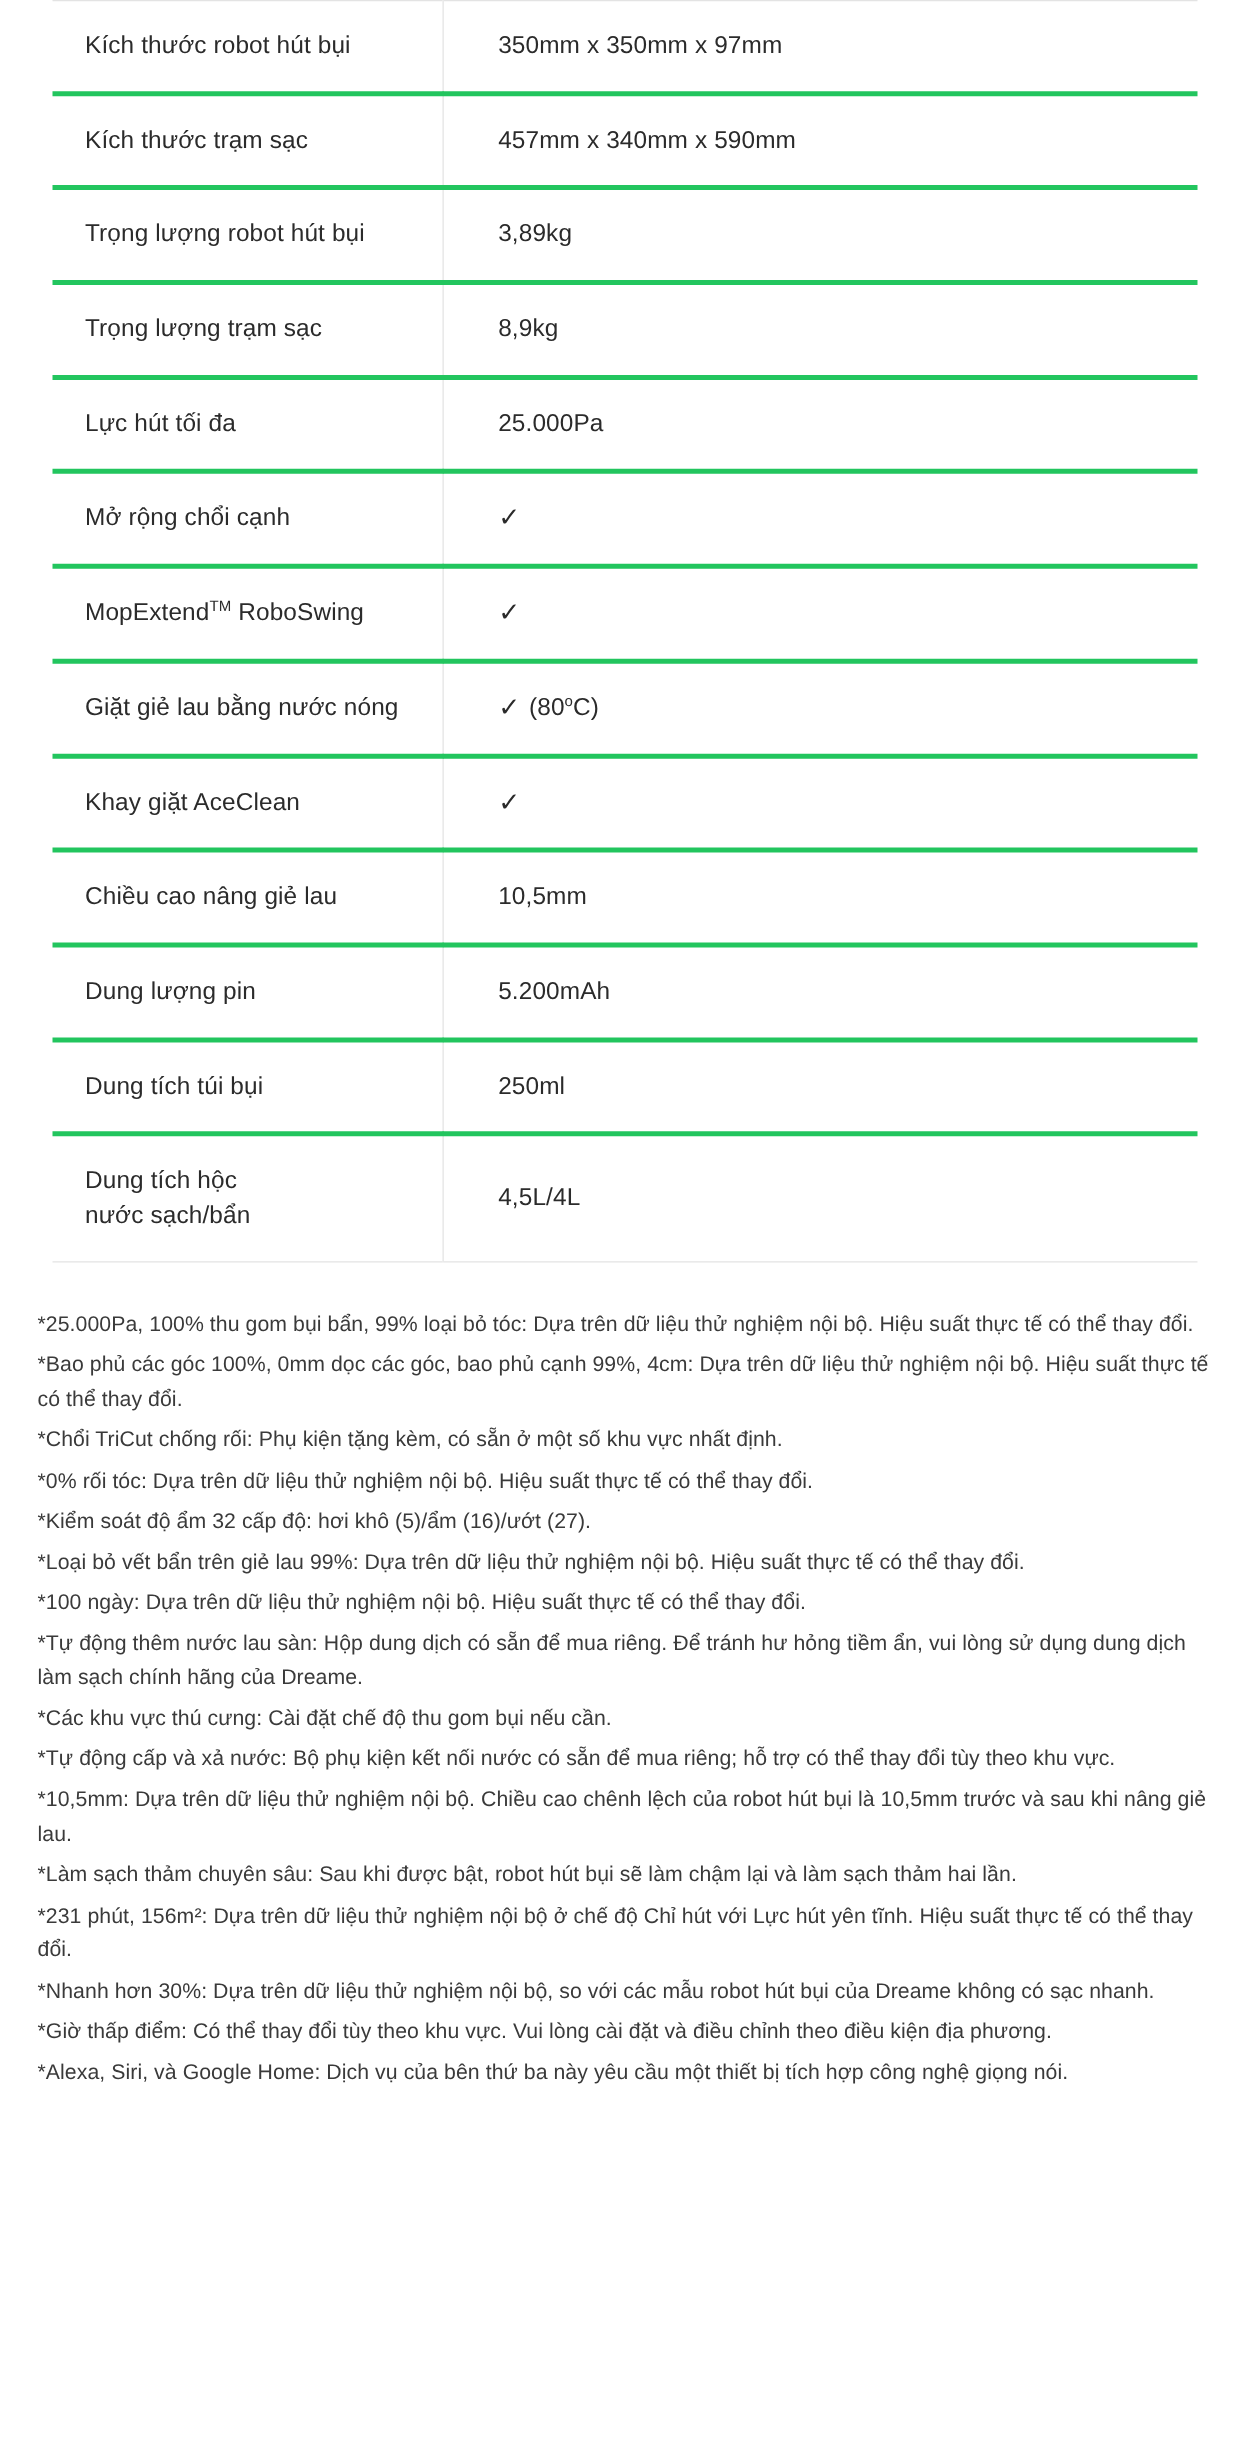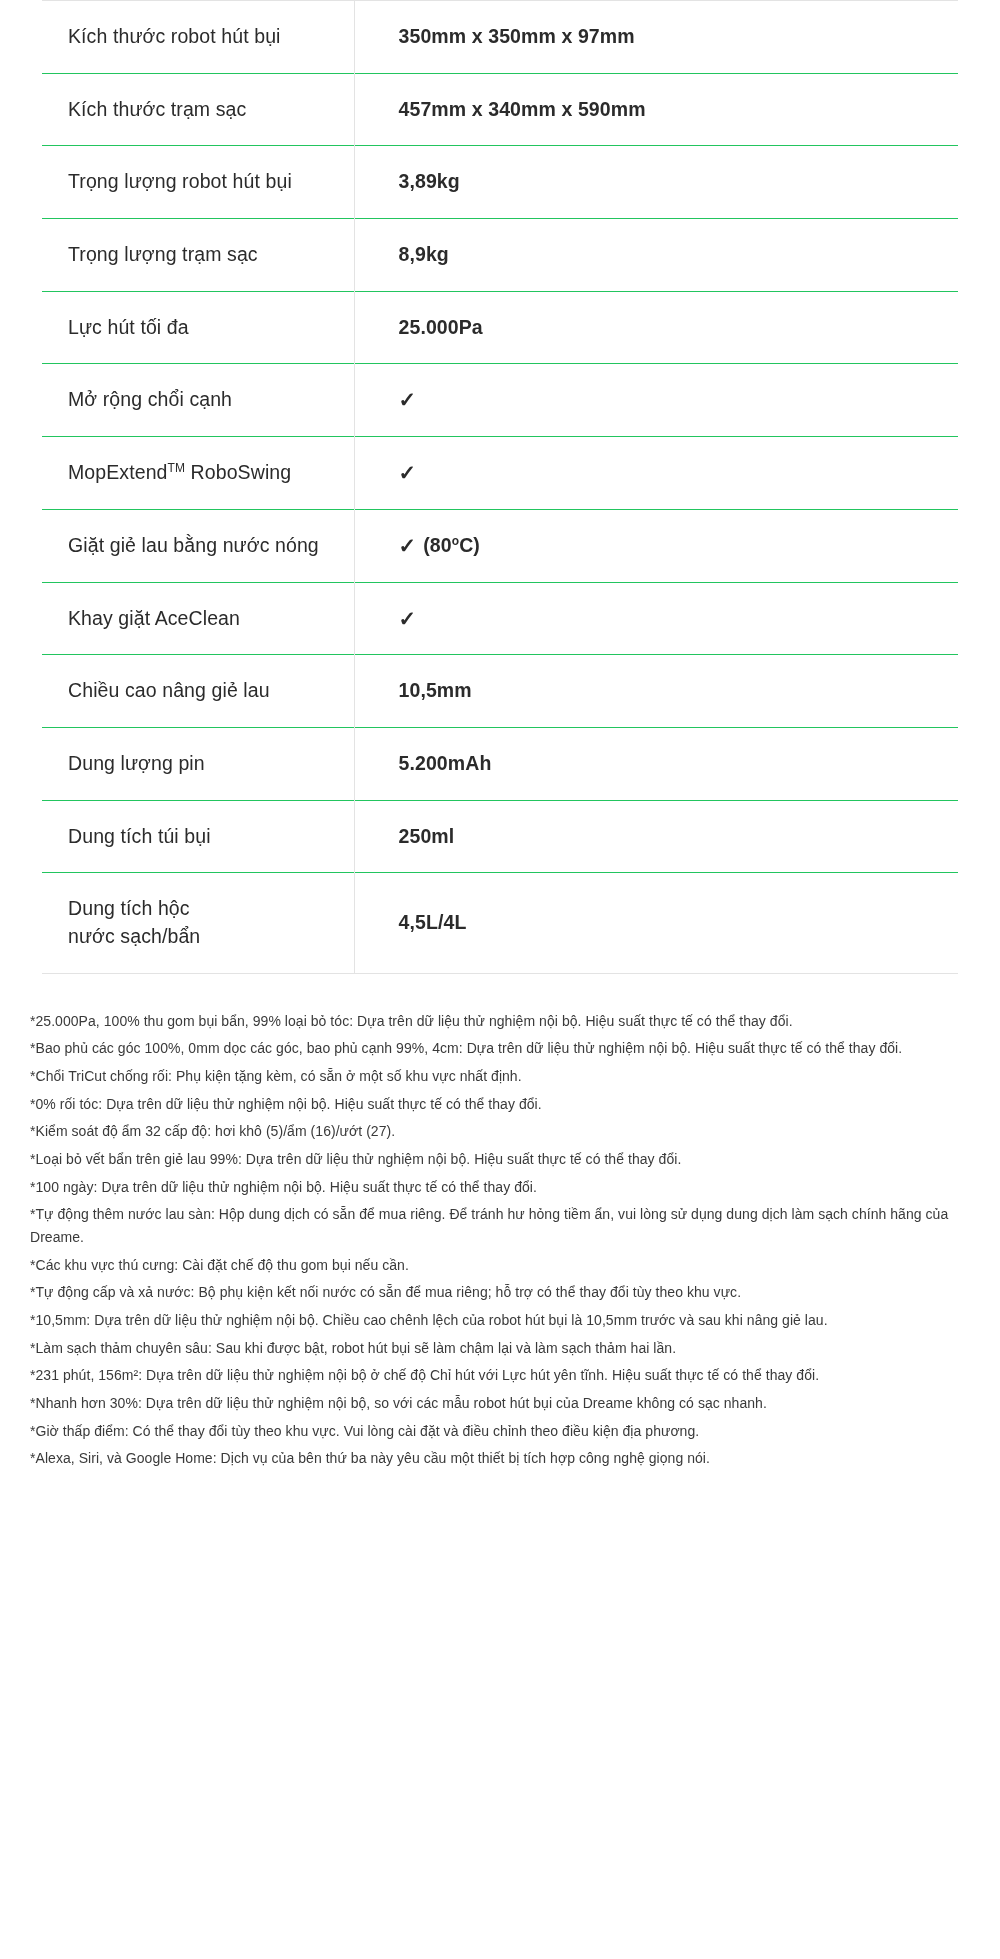--- a/index.html
+++ b/index.html
@@ -25,21 +25,21 @@
   
   .spec-table-wrap {
     padding: 0 42px;
   }
   table.spec-table {
     width: 916px;
     border-collapse: collapse;
     table-layout: fixed;
   }
   table.spec-table tr {
-    border-bottom: 1px solid #22c55e;
+    border-bottom: 4px solid #22c55e;
   }
   table.spec-table tr:first-child {
     border-top: 1px solid #e3e3e3;
   }
   table.spec-table tr:last-child {
     border-bottom: 1px solid #e3e3e3;
   }
   table.spec-table td {
     padding: 22px 0 22px 26px;
     font-size: 19.5px;
@@ -48,21 +48,20 @@
     vertical-align: middle;
     font-weight: 400;
     letter-spacing: 0.1px;
   }
   table.spec-table td.label {
     width: 312px;
     border-right: 1px solid #e3e3e3;
   }
   table.spec-table td.value {
     padding-left: 44px;
-    font-weight: bold;
   }
   .check {
     display: inline-block;
     font-size: 21px;
     line-height: 1;
     color: #2b2b2b;
     transform: translateY(1px);
   }
   .check-note {
     font-size: 19.5px;
@@ -81,21 +80,21 @@
   .multi-line {
     white-space: pre-line;
     line-height: 1.36;
   }
 
   
   .footnotes {
     padding: 36px 30px 40px 30px;
   }
   .footnote {
-    font-size: 14px;
+    font-size: 17px;
     line-height: 1.62;
     color: #3a3a3a;
     margin: 0 0 5px 0;
     letter-spacing: 0.05px;
   }
 </style>
 </head>
 <body>
 
 <div class="page">

